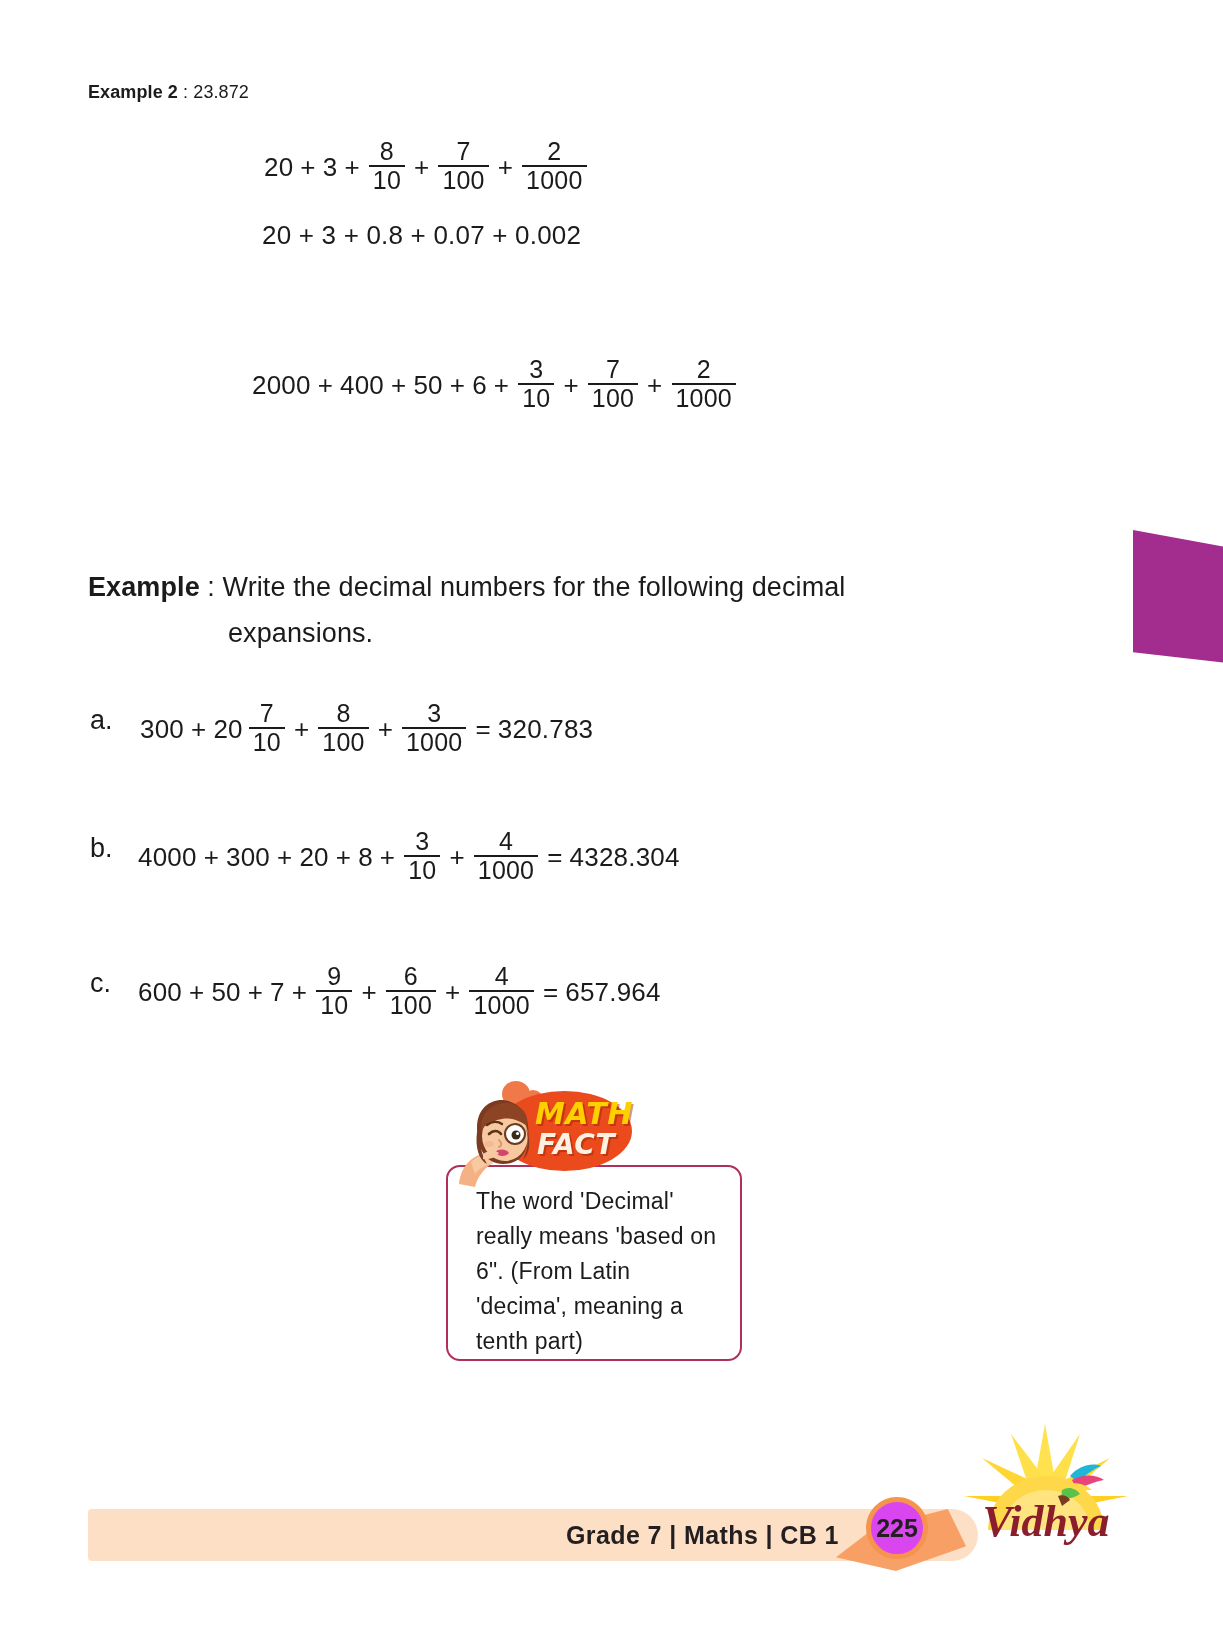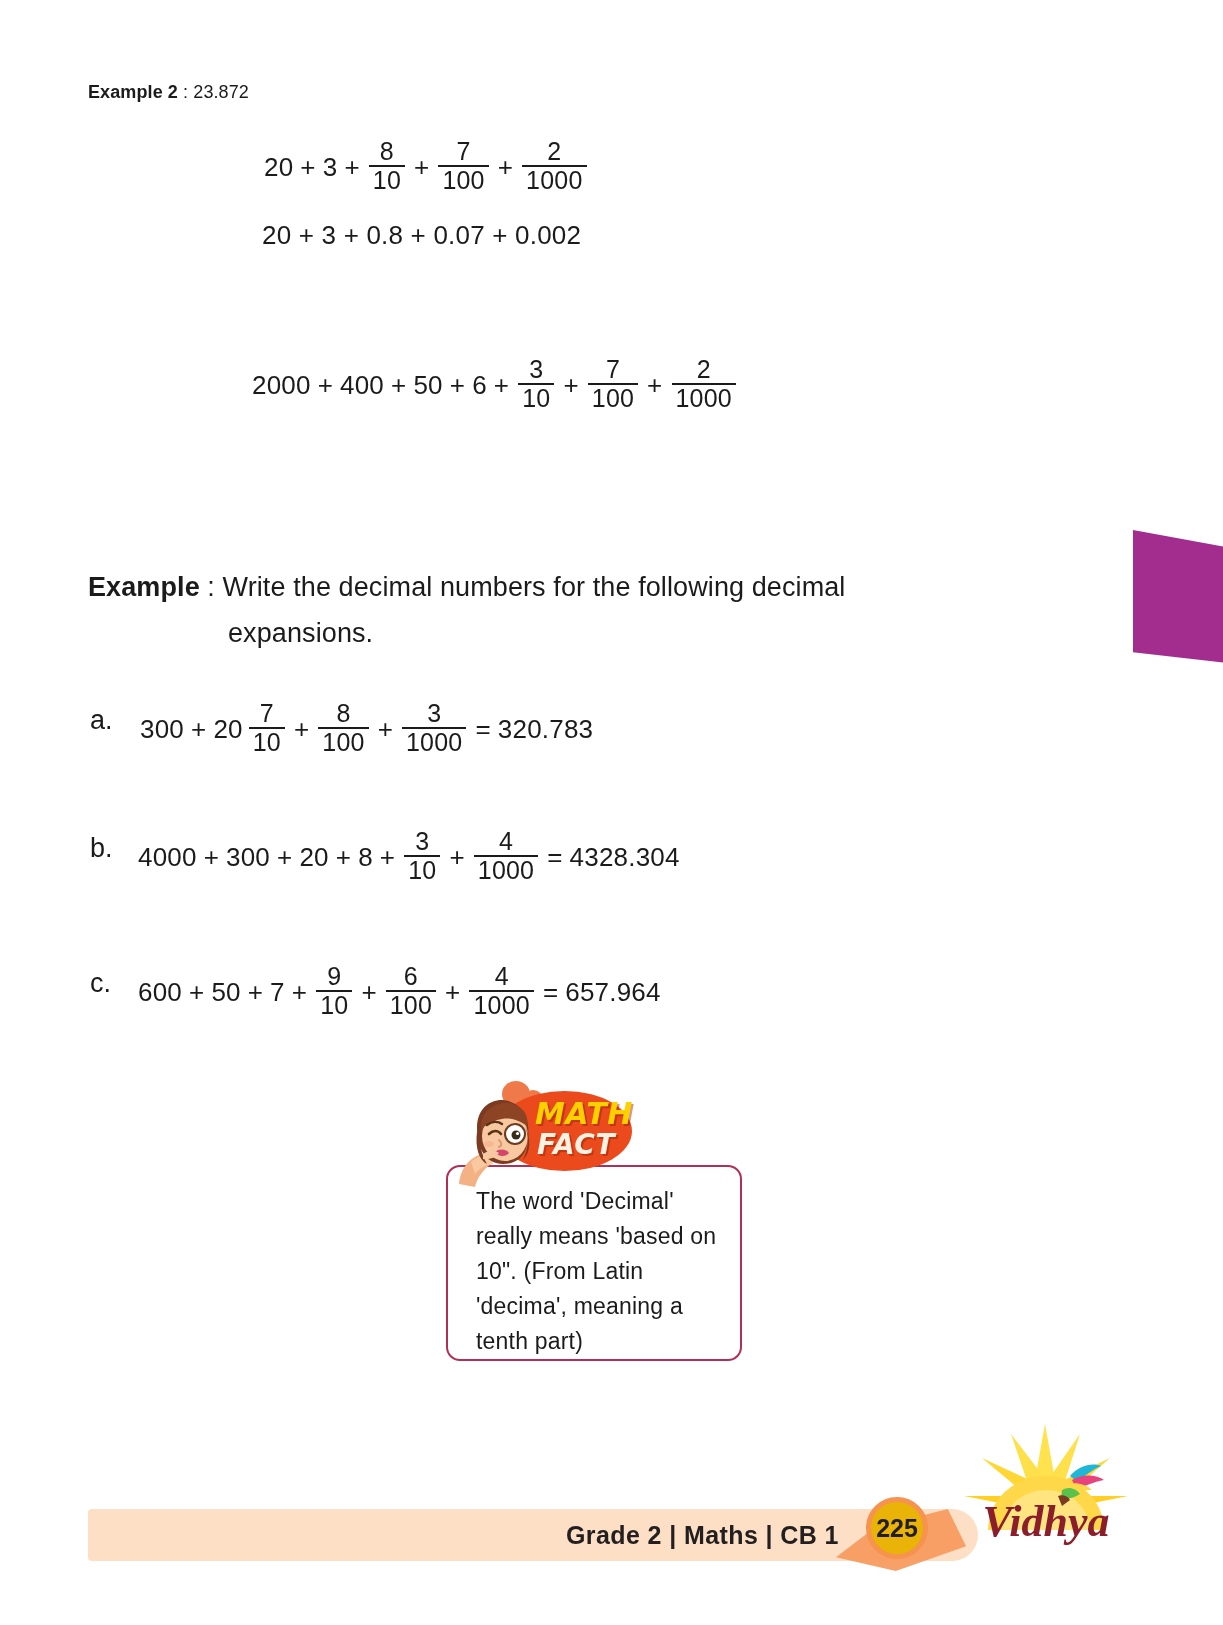--- a/index.html
+++ b/index.html
@@ -214,21 +214,21 @@
     white-space: nowrap;
     z-index: 4;
   }
   .page-circle {
     position: absolute;
     left: 866px;
     top: 1497px;
     width: 62px;
     height: 62px;
     border-radius: 50%;
-    background: #eab308;
+    background: #d946ef;
     border: 5px solid #f5934f;
     box-sizing: border-box;
     z-index: 5;
     display: flex;
     align-items: center;
     justify-content: center;
   }
   .page-circle span {
     font-size: 25px;
     font-weight: 700;
@@ -431,25 +431,25 @@
     <path d="M52 48 C55 51, 55 54, 52 55" stroke="#d89a72" stroke-width="2" fill="none" stroke-linecap="round"></path>
 
     <path d="M48 60 C52 56, 60 57, 62 61 C59 65, 51 65, 48 60 Z" fill="#d4456b"></path>
 
     <path d="M36 62 C42 58, 48 58, 52 61 C48 66, 42 68, 36 67 Z" fill="#f8c9a0"></path>
 
     <ellipse cx="42" cy="52" rx="5" ry="3" fill="#f6a58c" opacity=".5"></ellipse>
   </svg>
 
   <div class="fact-box"></div>
-  <div class="fact-text">The word 'Decimal' really means 'based on 10". (From Latin 'decima', meaning a tenth part)</div>
+  <div class="fact-text">The word 'Decimal' really means 'based on 6". (From Latin 'decima', meaning a tenth part)</div>
 
   <div class="footer-bar"></div>
   <div class="footer-swoosh"></div>
-  <div class="footer-text">Grade 2  |  Maths  |  CB 1</div>
+  <div class="footer-text">Grade 7  |  Maths  |  CB 1</div>
   <div class="page-circle">
     <span>225</span>
   </div>
 
   <svg class="logo" viewBox="0 0 175 155">
     <g>
       <polygon points="87,6 97,62 77,62" fill="#ffe24d"></polygon>
       <polygon points="53,16 88,62 70,66" fill="#fde04a"></polygon>
       <polygon points="122,16 90,62 106,66" fill="#fde04a"></polygon>
       <polygon points="24,40 84,68 72,80" fill="#ffd633"></polygon>

